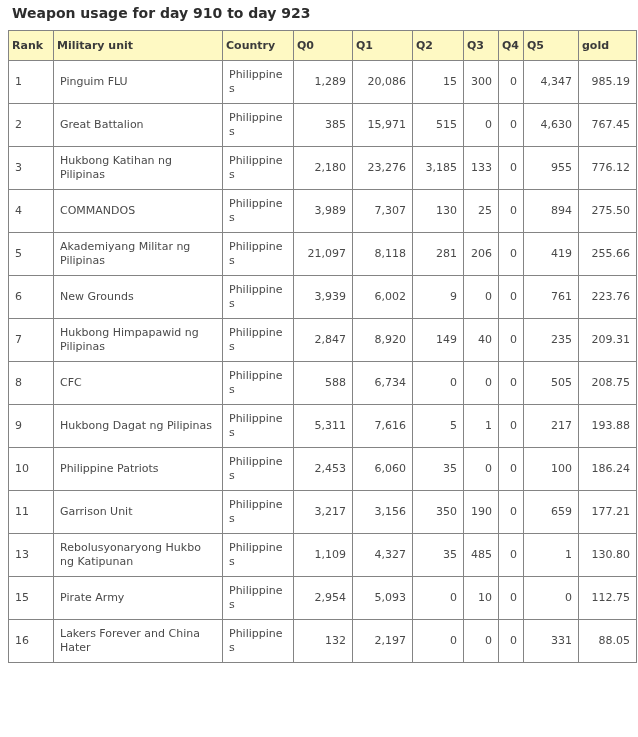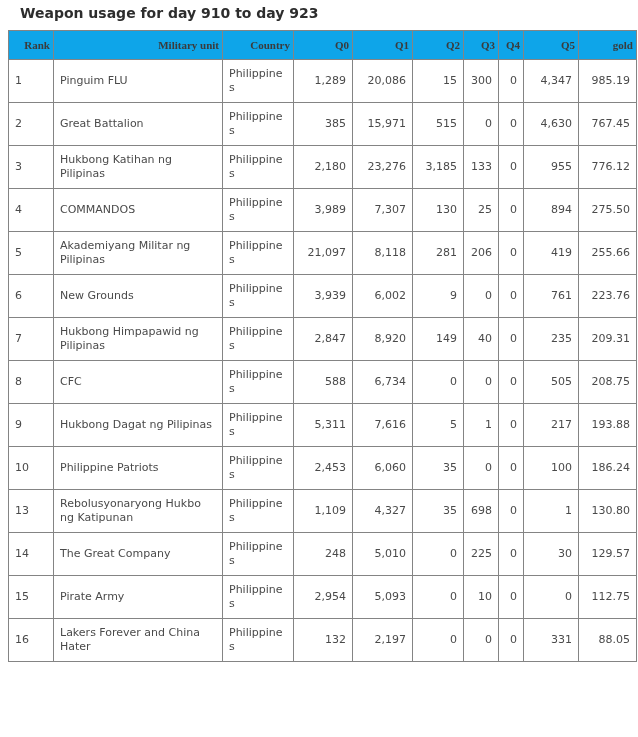--- a/index.html
+++ b/index.html
@@ -13,21 +13,21 @@
     overflow: hidden;
     font-family: "DejaVu Sans", "Liberation Sans", sans-serif;
   }
   .page {
     padding: 3px 0 0 8px;
   }
   .page-title {
     font-size: 14px;
     font-weight: bold;
     color: #2d2d2d;
-    margin: 2px 0 9px 12px;
+    margin: 2px 0 9px 4px;
     letter-spacing: 0px;
   }
   table.data-table {
     border-collapse: collapse;
     table-layout: fixed;
     width: 628px;
   }
   col.c0 { width: 45px; }
   col.c1 { width: 169px; }
   col.c2 { width: 71px; }
@@ -38,26 +38,25 @@
   col.c7 { width: 25px; }
   col.c8 { width: 55px; }
   col.c9 { width: 58px; }
   th, td {
     border: 1px solid #848484;
     font-size: 11px;
     overflow: hidden;
     word-wrap: break-word;
   }
   th {
-    background: #0ea5e9;
+    background: #fef9c3;
     color: #3b3b3b;
     font-weight: bold;
     padding: 8px 3px;
-    text-align: right;
-    font-family: Liberation Serif, serif;
+    text-align: left;
   }
   td {
     background: #ffffff;
     color: #4a4a4a;
     padding: 7px 6px;
     vertical-align: middle;
     line-height: 14px;
     text-align: left;
   }
   td:nth-child(n+4) {
@@ -212,42 +211,42 @@
           <td>Philippines</td>
           <td>2,453</td>
           <td>6,060</td>
           <td>35</td>
           <td>0</td>
           <td>0</td>
           <td>100</td>
           <td>186.24</td>
         </tr>
         <tr>
+          <td>11</td>
+          <td>Garrison Unit</td>
+          <td>Philippines</td>
+          <td>3,217</td>
+          <td>3,156</td>
+          <td>350</td>
+          <td>190</td>
+          <td>0</td>
+          <td>659</td>
+          <td>177.21</td>
+        </tr>
+        <tr>
           <td>13</td>
           <td>Rebolusyonaryong Hukbo ng Katipunan</td>
           <td>Philippines</td>
           <td>1,109</td>
           <td>4,327</td>
           <td>35</td>
-          <td>698</td>
+          <td>485</td>
           <td>0</td>
           <td>1</td>
           <td>130.80</td>
-        </tr>
-        <tr>
-          <td>14</td>
-          <td>The Great Company</td>
-          <td>Philippines</td>
-          <td>248</td>
-          <td>5,010</td>
-          <td>0</td>
-          <td>225</td>
-          <td>0</td>
-          <td>30</td>
-          <td>129.57</td>
         </tr>
         <tr>
           <td>15</td>
           <td>Pirate Army</td>
           <td>Philippines</td>
           <td>2,954</td>
           <td>5,093</td>
           <td>0</td>
           <td>10</td>
           <td>0</td>

